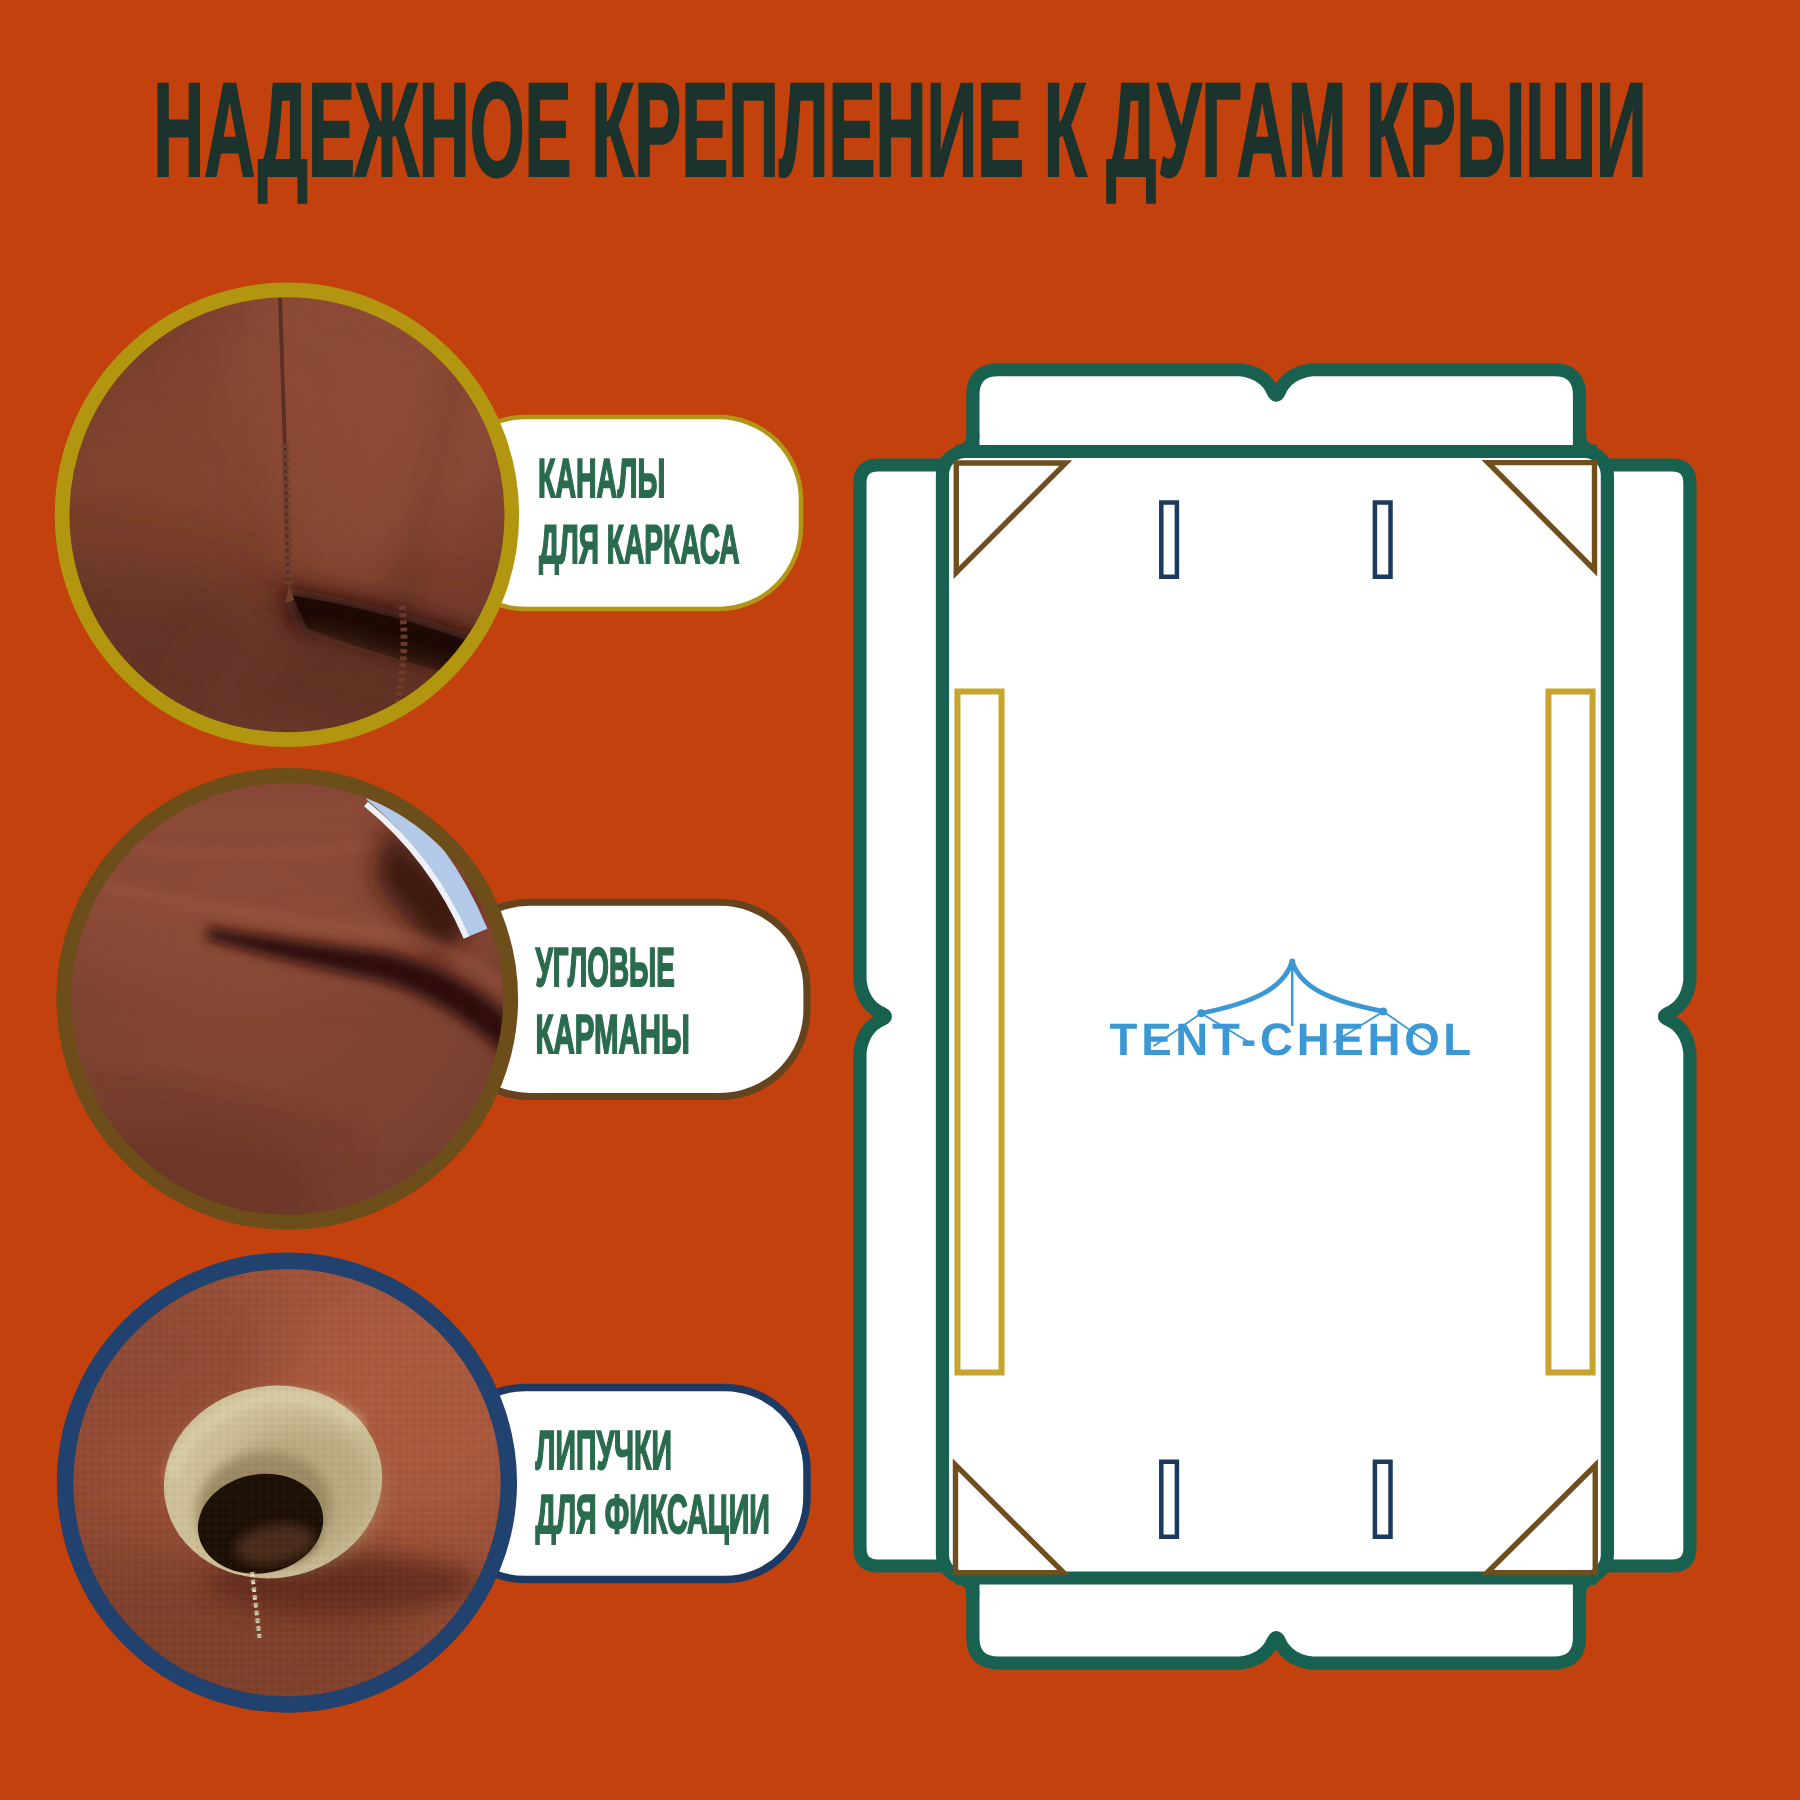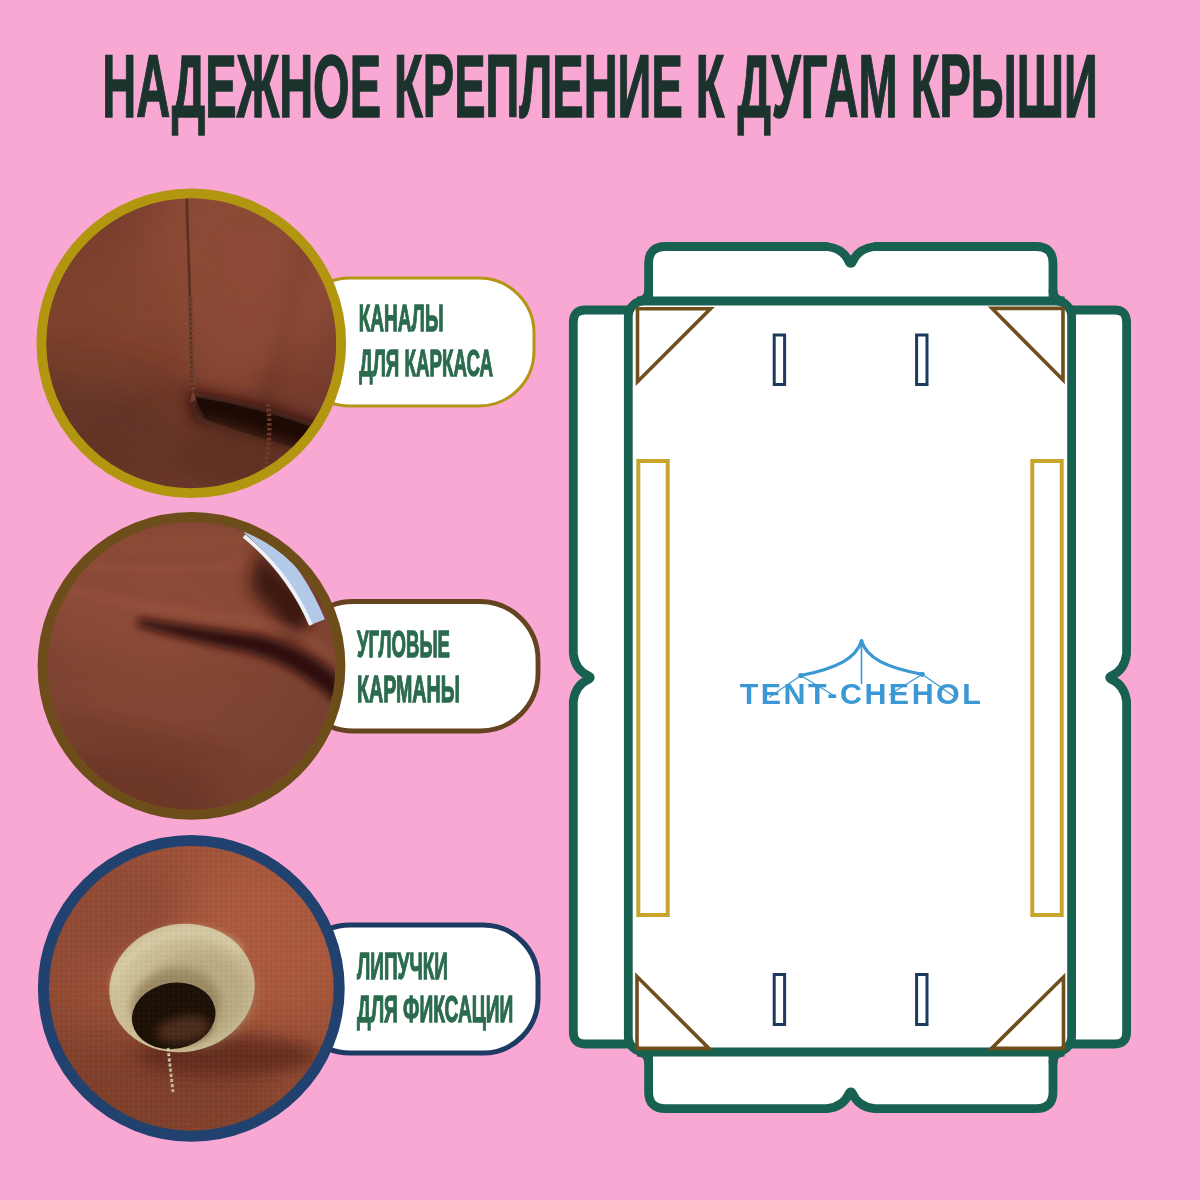--- a/index.html
+++ b/index.html
@@ -1,17 +1,17 @@
 <!DOCTYPE html>
 <html><head>
 <meta charset="utf-8">
 <style>
 html,body{margin:0;padding:0;background:#ffffff;}
 *{font-family:"Liberation Sans",sans-serif;}
-.page{position:relative;width:1200px;height:1200px;background:#f9a8d4;overflow:hidden;}
+.page{position:relative;width:1200px;height:1200px;background:#c2410c;overflow:hidden;}
 </style>
 </head>
 <body>
 <div class="page">
 <svg width="1200" height="1200" viewBox="0 0 1200 1200" xmlns="http://www.w3.org/2000/svg">
 <defs>
   <clipPath id="clip1">
           <circle cx="191.3" cy="343.2" r="145.5"></circle>
         </clipPath>
   <clipPath id="clip2">

